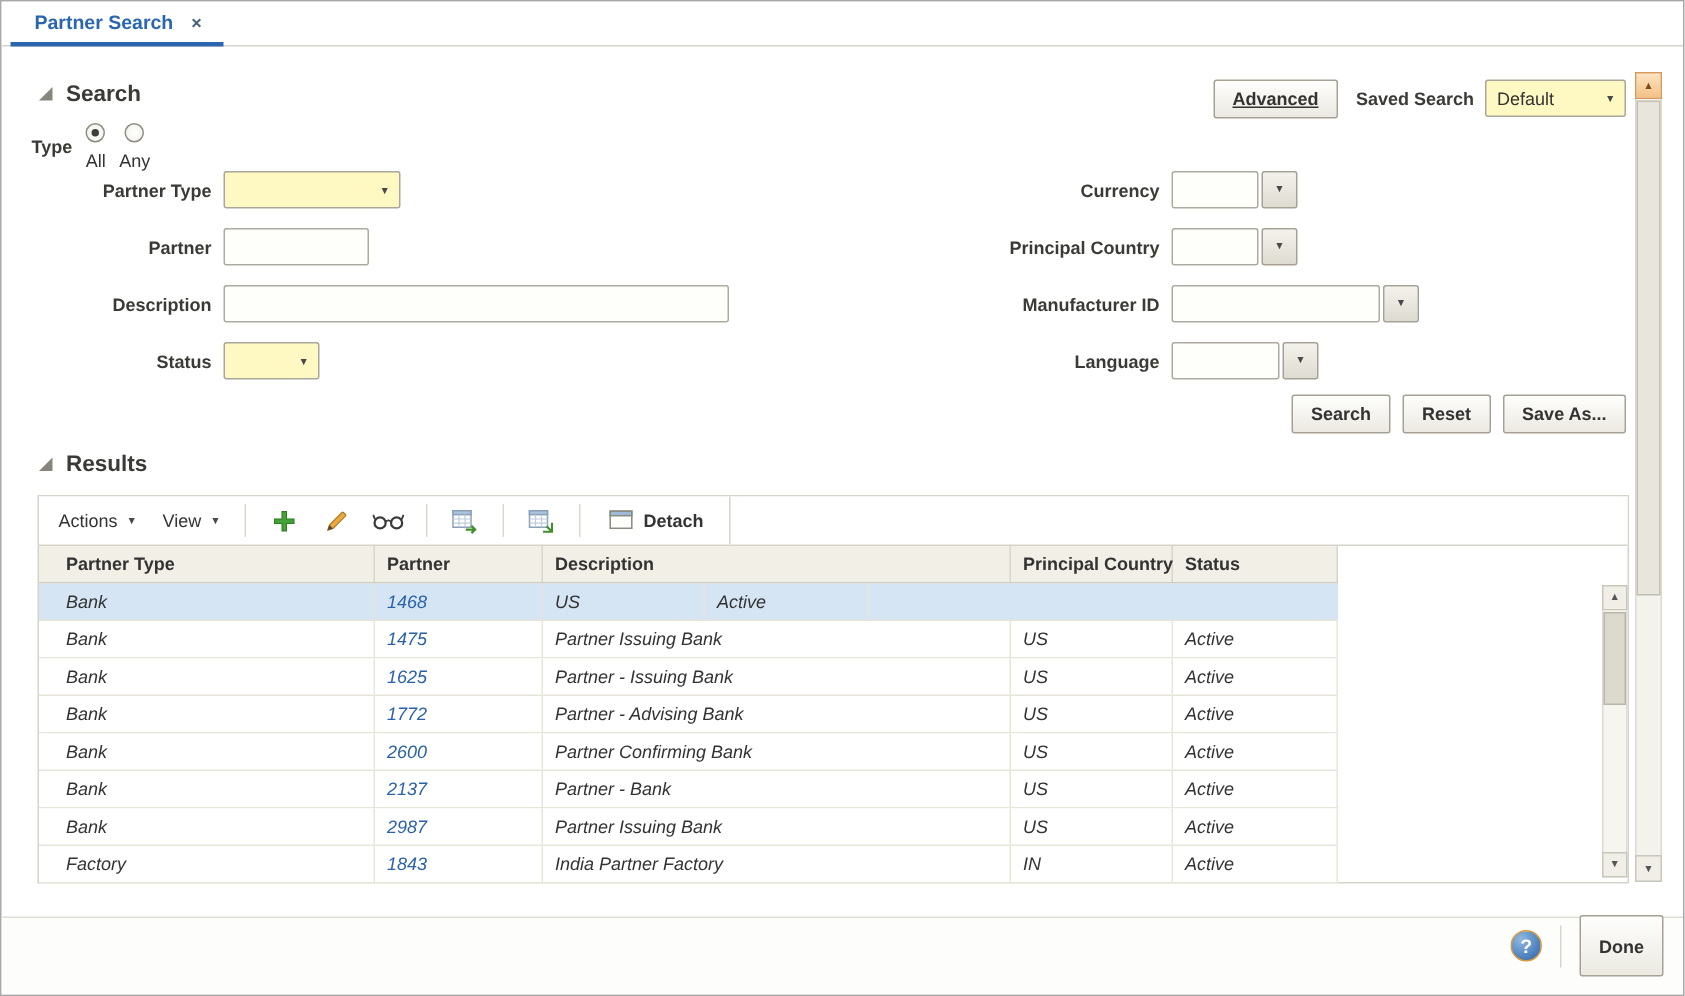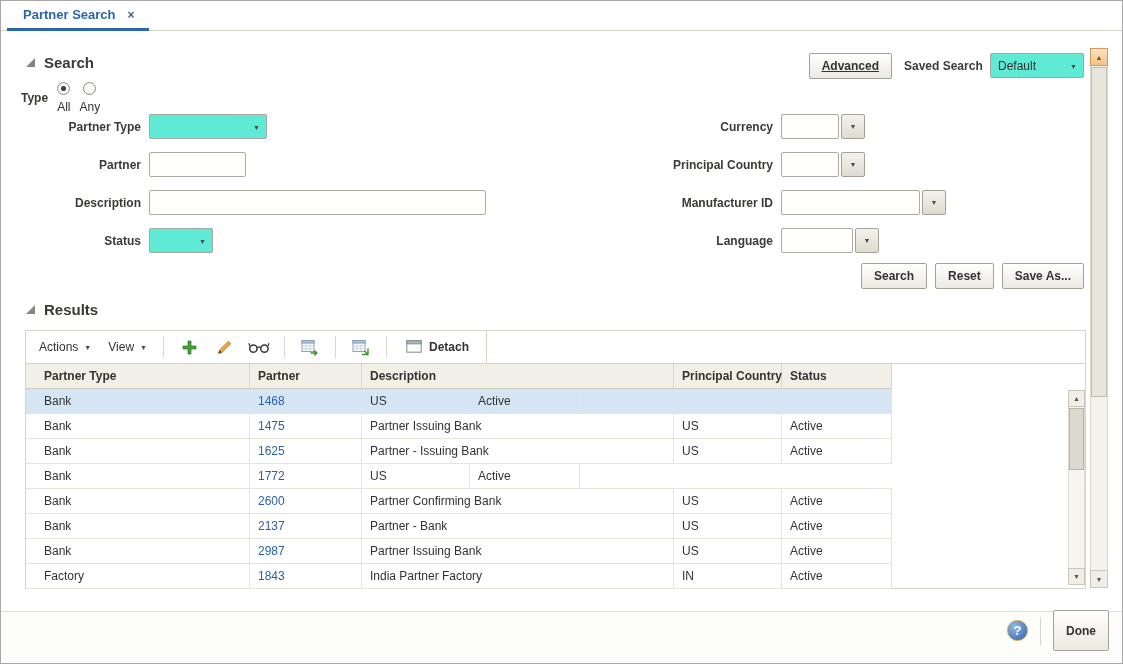--- a/index.html
+++ b/index.html
@@ -19,21 +19,21 @@
   #search-header{left:25px;top:53px;}
   #results-header{left:25px;top:300px;}
 
   
   .btn{display:inline-flex;align-items:center;justify-content:center;height:26px;padding:0 12px;background:linear-gradient(#fefefd,#ebe9e1);border:1px solid #a5a195;border-radius:2px;font-family:inherit;font-size:12px;font-weight:bold;color:#333;cursor:pointer;white-space:nowrap;}
   #advanced-btn{position:absolute;right:230px;top:52px;}
   #advanced-btn span{text-decoration:underline;}
   #saved-search-label{position:absolute;left:903px;top:58px;font-weight:bold;color:#3a3a36;}
 
   
-  .select{position:relative;height:25px;background:#5eead4;border:1px solid #a9a69b;border-radius:2px;display:flex;align-items:center;padding:0 18px 0 7px;cursor:pointer;}
+  .select{position:relative;height:25px;background:#fef9c3;border:1px solid #a9a69b;border-radius:2px;display:flex;align-items:center;padding:0 18px 0 7px;cursor:pointer;}
   .arrow{font-size:7px;color:#4a4a4a;line-height:1;}
   .select .arrow{position:absolute;right:6px;top:9px;}
   #saved-search-select{position:absolute;right:38px;top:52px;width:94px;}
   .input{height:25px;border:1px solid #adaa9f;border-radius:2px;background:#fefefb;font-family:inherit;font-size:12px;color:#333;padding:0 5px;}
   .lov-btn{width:24px;height:25px;margin-left:2px;background:linear-gradient(#f4f2ec,#dedbd1);border:1px solid #a5a195;border-radius:2px;display:flex;align-items:center;justify-content:center;cursor:pointer;}
 
   
   #match-row{position:absolute;left:20px;top:81px;display:flex;align-items:center;gap:9px;}
   #match-label{font-weight:bold;color:#3a3a36;}
   .radio{display:flex;align-items:center;gap:5px;cursor:pointer;flex-direction:column;}
@@ -57,21 +57,21 @@
   .tool-btn{display:flex;align-items:center;justify-content:center;width:28px;height:26px;cursor:pointer;border-radius:2px;}
   .tool-detach{display:flex;align-items:flex-start;gap:7px;font-weight:bold;cursor:pointer;padding:0 8px;}
   .toolbar-endline{width:1px;align-self:stretch;background:#d6d4ca;margin-left:2px;}
 
   
   .rtable{position:absolute;left:0;top:33px;width:866px;}
   .thead{display:flex;height:25px;background:#f2f0e6;border-bottom:1px solid #cfccc0;}
   .th{display:flex;align-items:center;padding:0 8px;font-weight:bold;border-right:1px solid #d8d6ca;height:100%;cursor:pointer;white-space:nowrap;}
   .trow{display:flex;height:25px;border-bottom:1px solid #e7e5da;background:#fff;cursor:pointer;}
   .trow.selected{background:#d5e5f4;}
-  .td{display:flex;align-items:center;padding:0 8px;border-right:1px solid #e7e5da;height:100%;overflow:hidden;white-space:nowrap;}
+  .td{display:flex;align-items:center;padding:0 8px;border-right:1px solid #e7e5da;height:100%;overflow:hidden;white-space:nowrap;font-style:italic;}
   .c1{width:224px;padding-left:18px;}
   .c2{width:112px;}
   .c3{width:312px;}
   .c4{width:108px;}
   .c5{width:110px;}
   .link{color:#2a62a9;}
 
   
   .vscroll{position:absolute;left:1042px;top:59px;bottom:3px;width:17px;display:flex;flex-direction:column;}
   .sb-btn{width:17px;height:17px;background:#f0eee7;border:1px solid #c9c6ba;display:flex;align-items:center;justify-content:center;cursor:pointer;}
@@ -279,20 +279,21 @@
       <div class="trow">
         <div class="td c1">Bank</div>
         <div class="td c2 link">1625</div>
         <div class="td c3">Partner - Issuing Bank</div>
         <div class="td c4">US</div>
         <div class="td c5">Active</div>
       </div>
       <div class="trow">
         <div class="td c1">Bank</div>
         <div class="td c2 link">1772</div>
+        <div class="td c3">Partner - Advising Bank</div>
         <div class="td c4">US</div>
         <div class="td c5">Active</div>
       </div>
       <div class="trow">
         <div class="td c1">Bank</div>
         <div class="td c2 link">2600</div>
         <div class="td c3">Partner Confirming Bank</div>
         <div class="td c4">US</div>
         <div class="td c5">Active</div>
       </div>

